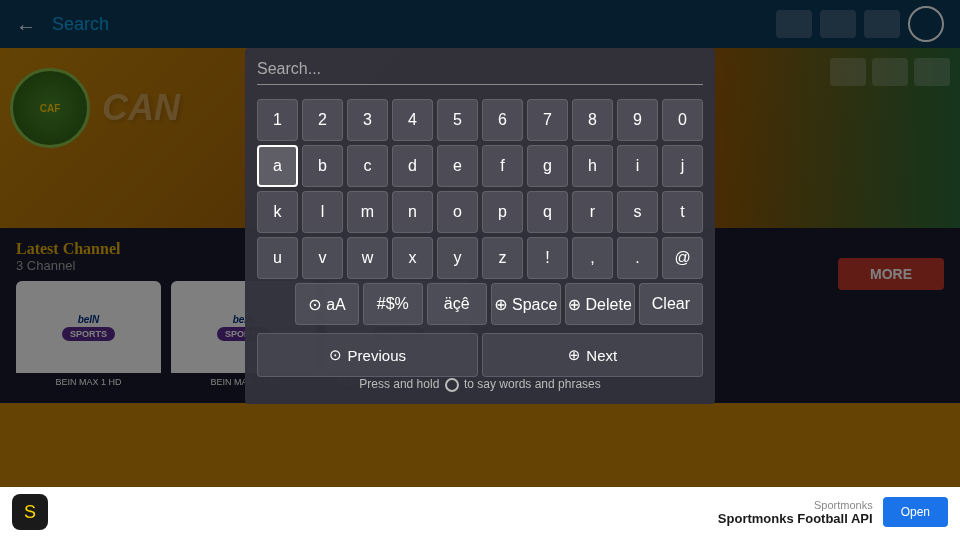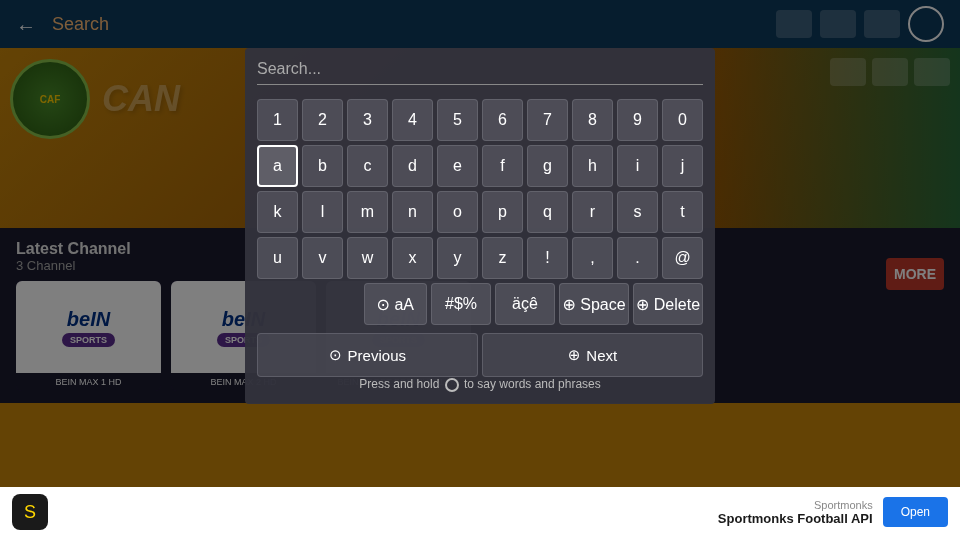--- a/index.html
+++ b/index.html
@@ -23,21 +23,21 @@
       padding: 0 16px;
       z-index: 10;
     }
     .back-arrow {
       color: white;
       font-size: 20px;
       margin-right: 16px;
       cursor: pointer;
     }
     .search-title {
-      color: #fdba74;
+      color: #0ea5e9;
       font-size: 18px;
     }
     .top-bar-right {
       margin-left: auto;
       display: flex;
       align-items: center;
       gap: 8px;
     }
     .circle-indicator {
       width: 36px;
@@ -66,21 +66,21 @@
       content: '';
       position: absolute;
       right: 0; top: 0;
       width: 250px;
       height: 180px;
       background: linear-gradient(to left, #2a6b3a, transparent);
     }
 
     .logo-area {
       position: absolute;
-      left: 10px; top: 11px;
+      left: 10px; top: 20px;
       display: flex;
       align-items: center;
       gap: 12px;
     }
 
     .logo-circle {
       width: 80px;
       height: 80px;
       border-radius: 50%;
       background: radial-gradient(circle, #4a8c2a, #2a5c10);
@@ -114,23 +114,24 @@
       background: rgba(255,255,255,0.2);
       border-radius: 4px;
     }
 
     .channel-section {
       background: #1a1a2e;
       padding: 12px 16px;
     }
 
     .channel-title {
-      color: #e5e5e5;
+      color: #eab308;
       font-size: 16px;
       font-weight: bold;
+      font-family: Liberation Serif, serif;
     }
 
     .channel-count {
       color: #aaa;
       font-size: 13px;
       margin-bottom: 8px;
     }
 
     .channel-list {
       display: flex;
@@ -156,21 +157,21 @@
       padding: 8px;
     }
 
     .bein-logo {
       display: flex;
       flex-direction: column;
       align-items: center;
     }
 
     .bein-text {
-      font-size: 20px;
+      font-size: 10px;
       font-weight: bold;
       color: #003087;
       font-style: italic;
     }
 
     .sports-badge {
       background: #5b2d8e;
       color: white;
       font-size: 9px;
       font-weight: bold;
@@ -186,21 +187,21 @@
       padding: 4px;
       background: #1a1a2e;
     }
 
     .more-btn {
       position: absolute;
       right: 16px;
       background: #c0392b;
       color: white;
       border: none;
-      padding: 8px 8px;
+      padding: 8px 32px;
       font-size: 14px;
       font-weight: bold;
       border-radius: 4px;
       cursor: pointer;
     }
 
     
     .overlay-backdrop {
       position: absolute;
       top: 0; left: 0; right: 0; bottom: 0;
@@ -495,20 +496,21 @@
       <div class="key">@</div>
     </div>
   </div>
 
   <div class="action-row">
     <div class="key key-wide">⊙ aA</div>
     <div class="key key-wide">#$%</div>
     <div class="key key-wide">äçê</div>
     <div class="key key-medium">⊕ Space</div>
     <div class="key key-medium">⊕ Delete</div>
+    <div class="key key-wide">Clear</div>
   </div>
 
   <div class="nav-row">
     <div class="nav-btn">
       <span>⊙</span>
       <span>Previous</span>
     </div>
     <div class="nav-btn">
       <span>⊕</span>
       <span>Next</span>

